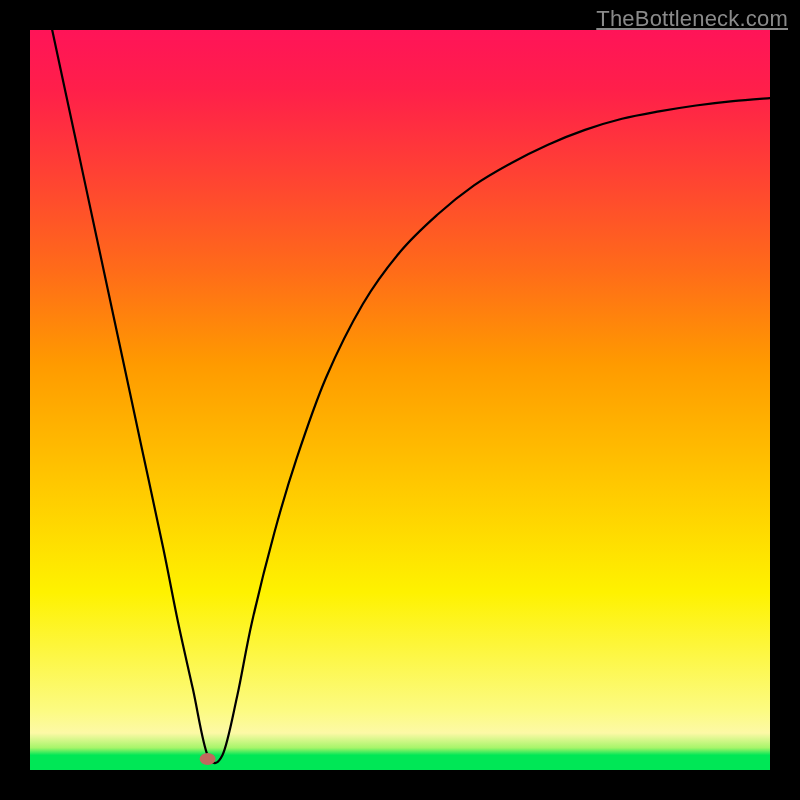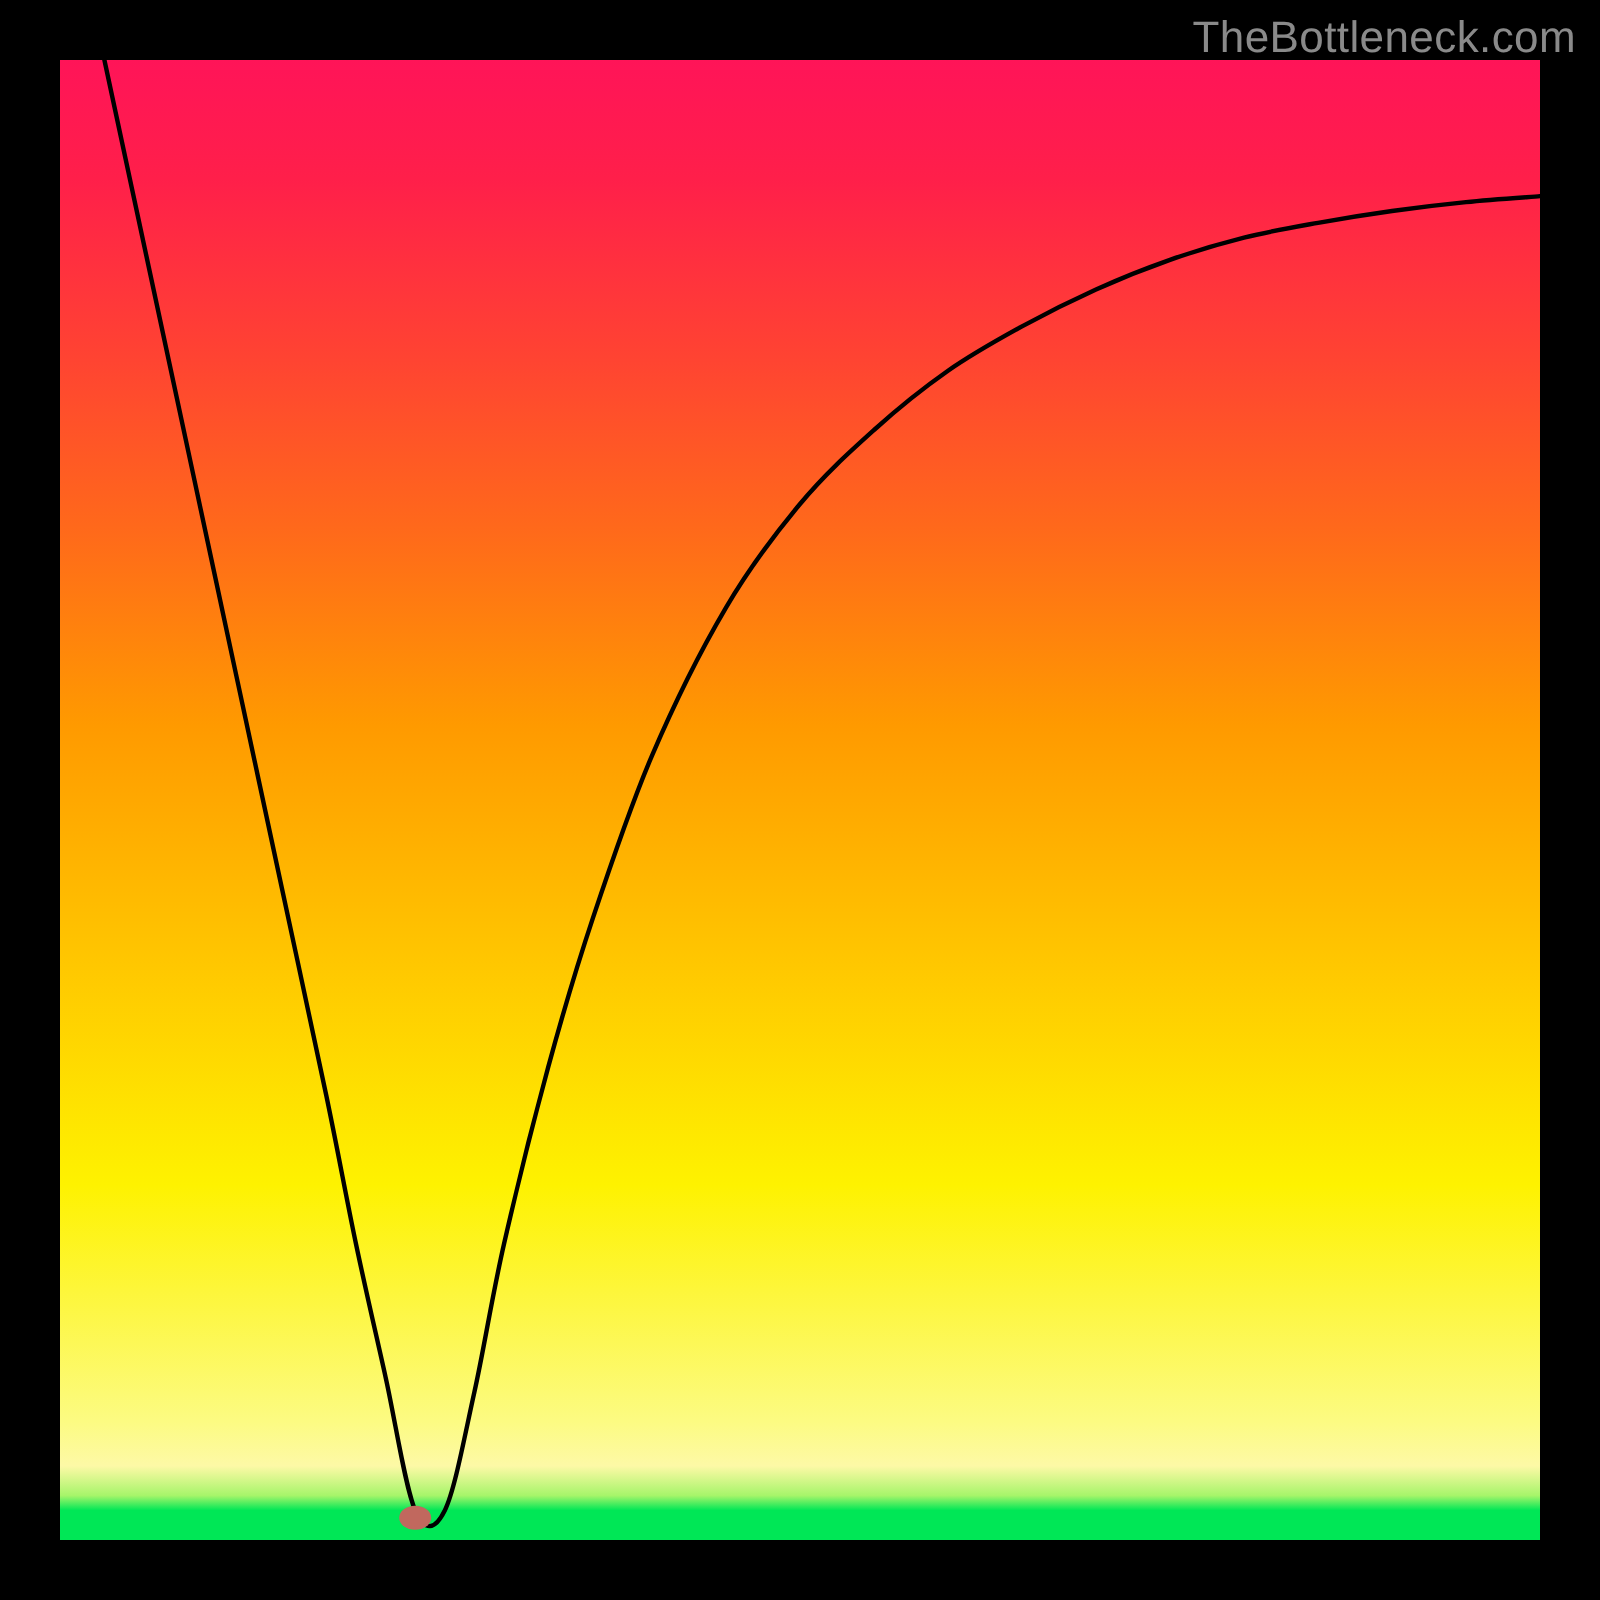--- a/index.html
+++ b/index.html
@@ -42,20 +42,21 @@
   }
   .watermark {
     position: absolute;
     top: 6px;
     right: 12px;
     color: #8a8a8a;
     font-size: 22px;
     letter-spacing: 0.2px;
     font-family: Arial, Helvetica, sans-serif;
     user-select: none;
+    text-decoration: underline;
   }
   svg.curve {
     position: absolute;
     left: 0;
     top: 0;
     width: 740px;
     height: 740px;
     overflow: visible;
   }
   .curve path {

